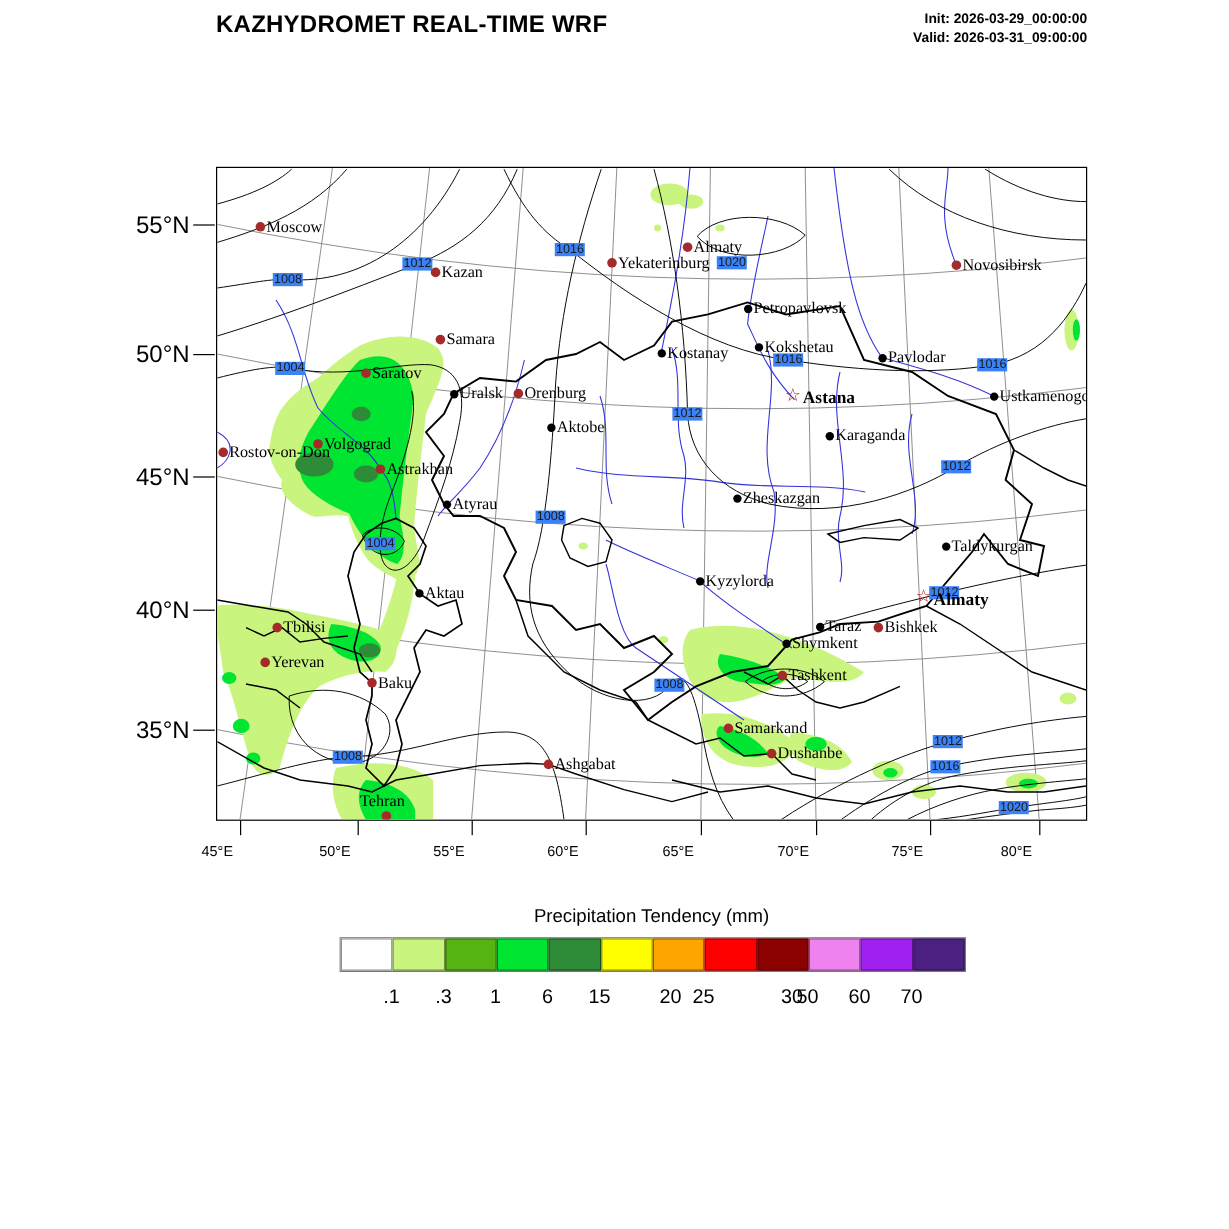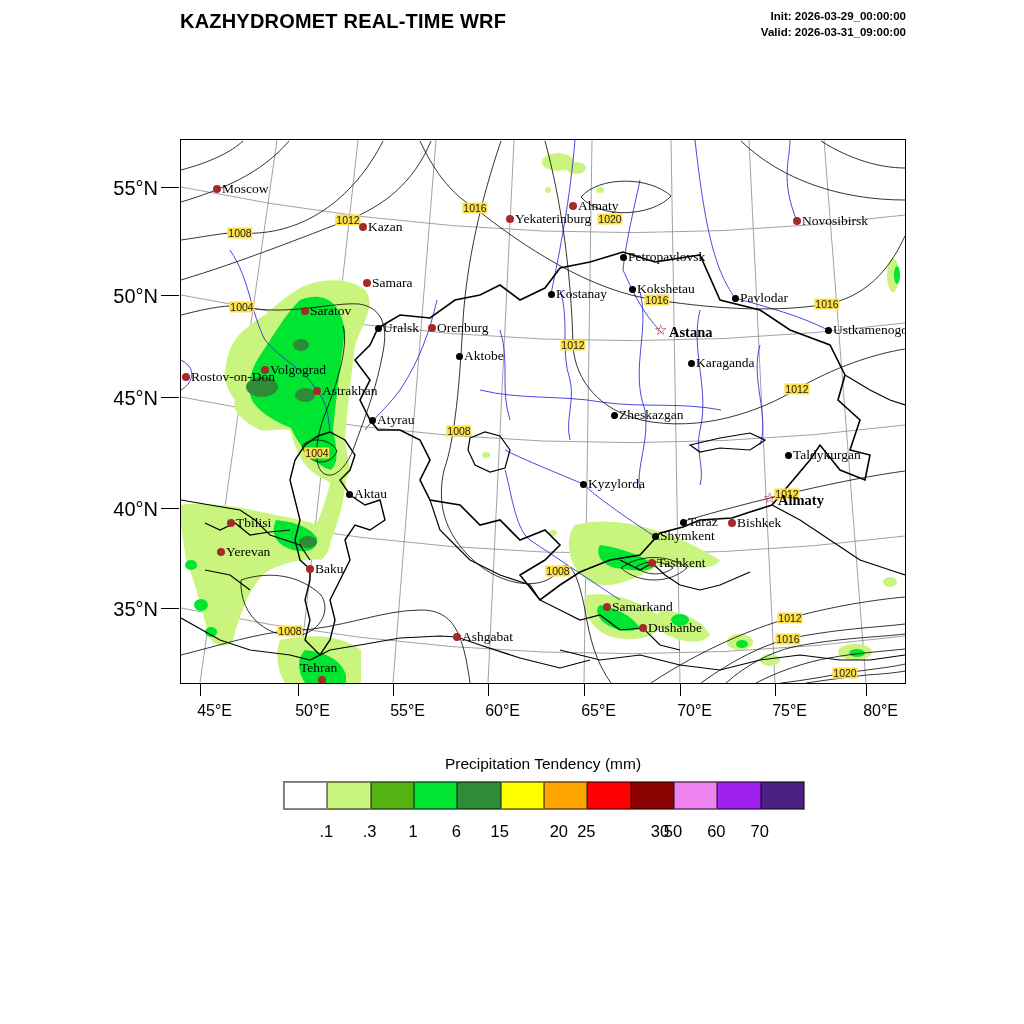--- a/index.html
+++ b/index.html
@@ -4,33 +4,33 @@
 <style>
   html,body{margin:0;padding:0;background:#fff;}
   .page{position:relative;width:1024px;height:1024px;background:#fff;overflow:hidden;
         font-family:"Liberation Sans","DejaVu Sans",sans-serif;color:#000;}
   .title{position:absolute;left:180px;top:10px;font-size:20px;font-weight:bold;letter-spacing:.2px;}
   .initvalid{position:absolute;right:118px;top:9px;text-align:right;font-size:11.5px;font-weight:bold;line-height:15.5px;}
   .subtitle{position:absolute;left:183px;top:93px;font-size:13px;line-height:16.5px;}
   .map-frame{position:absolute;left:180px;top:139px;width:726px;height:545px;border:1.6px solid #000;box-sizing:border-box;}
   .map-inner{position:absolute;left:0;top:0;width:724px;height:543px;overflow:hidden;}
   .map-inner svg{position:absolute;left:0;top:0;}
-  .clabel{position:absolute;transform:translate(-50%,-50%);font-size:10.5px;color:#1a1a1a;background:#fde047;
+  .clabel{position:absolute;transform:translate(-50%,-50%);font-size:10.5px;color:#1a1a1a;background:#3b82f6;
           padding:0 1px;line-height:11px;white-space:nowrap;}
   .city{position:absolute;white-space:nowrap;}
   .dot{position:absolute;border-radius:50%;}
   .dot.f{width:8px;height:8px;background:#a52a2a;left:-4px;top:-4px;}
   .dot.d{width:7px;height:7px;background:#000;left:-3.5px;top:-3.5px;}
   .star{position:absolute;left:-8px;top:-11px;font-size:15px;font-weight:bold;color:#b22222;line-height:15px;}
   .cname{position:absolute;left:5px;top:-8px;font-family:"Liberation Serif","DejaVu Serif",serif;font-size:13.5px;line-height:15px;}
   .cname.cap{font-weight:bold;font-size:14.5px;left:7px;}
   .cname.above{left:-22px;top:-20px;}
   .lat-label{position:absolute;left:88px;width:70px;text-align:right;font-size:20px;}
   .lat-tickline{position:absolute;left:161px;width:18px;height:1.4px;background:#000;}
-  .lon-label{position:absolute;width:64px;text-align:right;font-size:16px;top:702px;}
+  .lon-label{position:absolute;width:64px;text-align:left;font-size:12px;top:702px;}
   .lon-tickline{position:absolute;top:684px;width:1.4px;height:12px;background:#000;}
   .legend-title{position:absolute;left:283px;top:755px;width:520px;text-align:center;font-size:15.5px;}
   .legend-bar{position:absolute;left:283px;top:781px;width:520px;height:27px;display:flex;border:1px solid #777;box-sizing:content-box;}
   .legend-cell{flex:1;box-shadow:inset 0 0 0 1px rgba(0,0,0,.45);}
   .legend-ticks{position:absolute;left:0;top:822px;width:1024px;height:24px;}
   .legend-ticklabel{position:absolute;width:50px;text-align:center;font-size:16.5px;}
   .footer{position:absolute;left:183px;top:969px;font-size:12.5px;font-weight:bold;line-height:16.5px;}
 </style>
 </head>
 <body>

